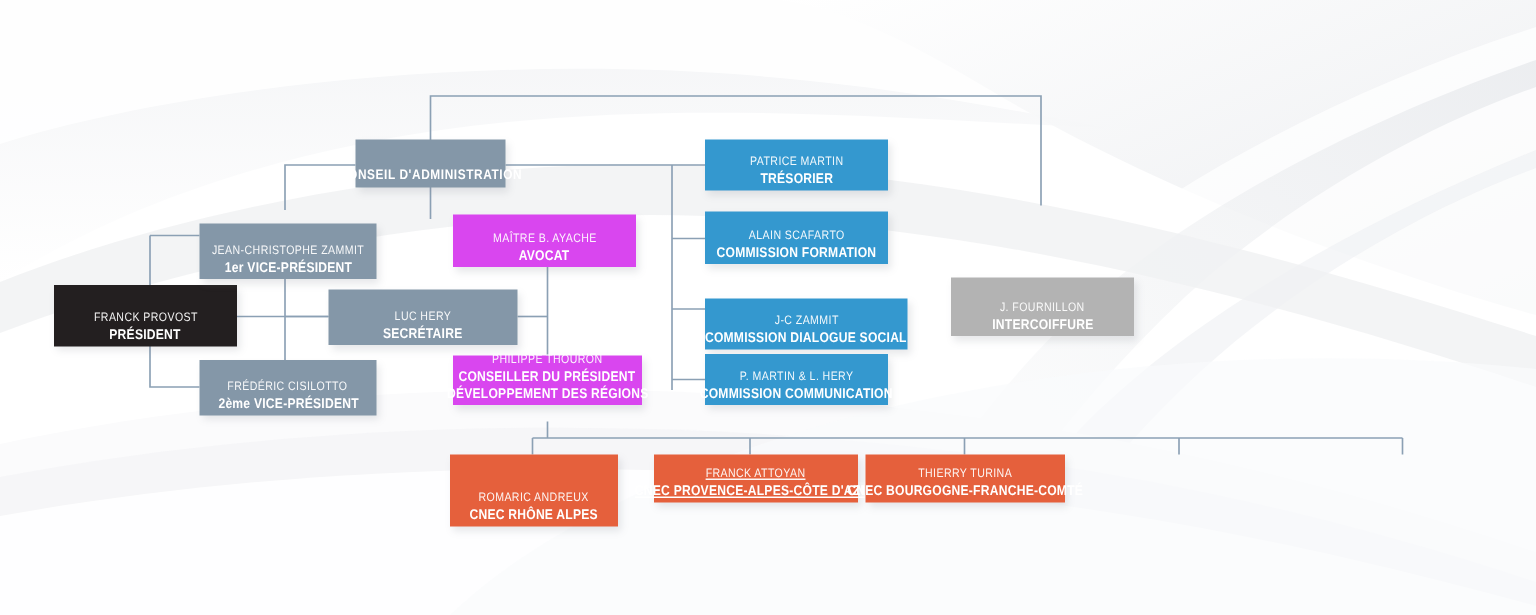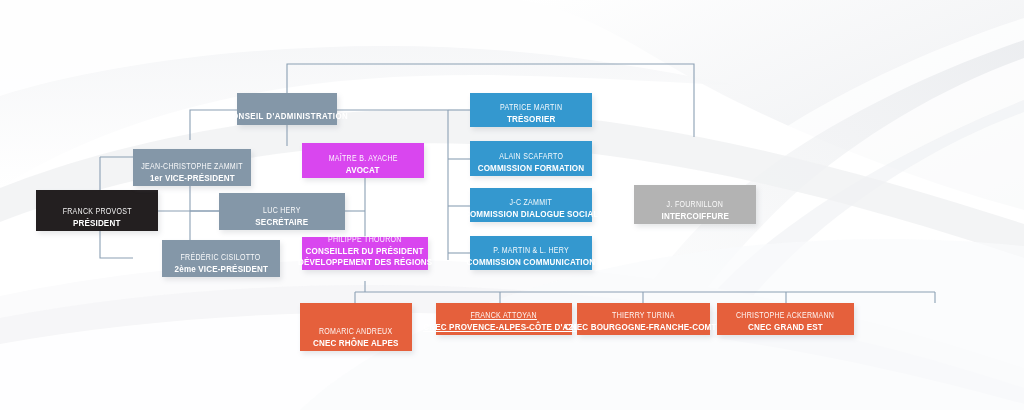--- a/index.html
+++ b/index.html
@@ -135,21 +135,21 @@
   <div class="node c-dark shadow" style="left:36px;top:190px;width:122px;height:41px;">
     <span class="l1">FRANCK PROVOST</span>
     <span class="l2">PRÉSIDENT</span>
   </div>
 
   <div class="node c-slate shadow" style="left:133px;top:149px;width:118px;height:37px;">
     <span class="l1">JEAN-CHRISTOPHE ZAMMIT</span>
     <span class="l2">1er VICE-PRÉSIDENT</span>
   </div>
 
-  <div class="node c-slate shadow" style="left:133px;top:240px;width:118px;height:37px;margin-left:29px;">
+  <div class="node c-slate shadow" style="left:133px;top:240px;width:118px;height:37px;">
     <span class="l1">FRÉDÉRIC CISILOTTO</span>
     <span class="l2">2ème VICE-PRÉSIDENT</span>
   </div>
 
   <div class="node c-slate shadow" style="left:219px;top:193px;width:126px;height:37px;">
     <span class="l1">LUC HERY</span>
     <span class="l2">SECRÉTAIRE</span>
   </div>
 
   <div class="node c-teal shadow" style="left:302px;top:143px;width:122px;height:35px;">
@@ -166,21 +166,21 @@
   <div class="node c-blue shadow" style="left:470px;top:93px;width:122px;height:34px;">
     <span class="l1">PATRICE MARTIN</span>
     <span class="l2">TRÉSORIER</span>
   </div>
 
   <div class="node c-blue shadow" style="left:470px;top:141px;width:122px;height:35px;">
     <span class="l1">ALAIN SCAFARTO</span>
     <span class="l2">COMMISSION FORMATION</span>
   </div>
 
-  <div class="node c-blue shadow" style="left:470px;top:188px;width:122px;height:34px;">
+  <div class="node c-blue shadow" style="left:470px;top:199px;width:135px;height:34px;">
     <span class="l1">J-C ZAMMIT</span>
     <span class="l2">COMMISSION DIALOGUE SOCIAL</span>
   </div>
 
   <div class="node c-blue shadow" style="left:470px;top:236px;width:122px;height:34px;">
     <span class="l1">P. MARTIN &amp; L. HERY</span>
     <span class="l2">COMMISSION COMMUNICATION</span>
   </div>
 
   <div class="node c-gray shadow" style="left:634px;top:137px;width:122px;height:39px;">
@@ -196,19 +196,15 @@
   <div class="node c-orange shadow" style="left:436px;top:303px;width:136px;height:32px;text-decoration:underline;">
     <span class="l1">FRANCK ATTOYAN</span>
     <span class="l2">CNEC PROVENCE-ALPES-CÔTE D'AZUR</span>
   </div>
 
   <div class="node c-orange shadow" style="left:577px;top:303px;width:133px;height:32px;">
     <span class="l1">THIERRY TURINA</span>
     <span class="l2">CNEC BOURGOGNE-FRANCHE-COMTÉ</span>
   </div>
 
-  <div class="node c-orange shadow" style="left:717px;top:303px;width:137px;height:32px;">
-    <span class="l1">CHRISTOPHE ACKERMANN</span>
-    <span class="l2">CNEC GRAND EST</span>
-  </div>
 
 
 </div>
 
 </body></html>

